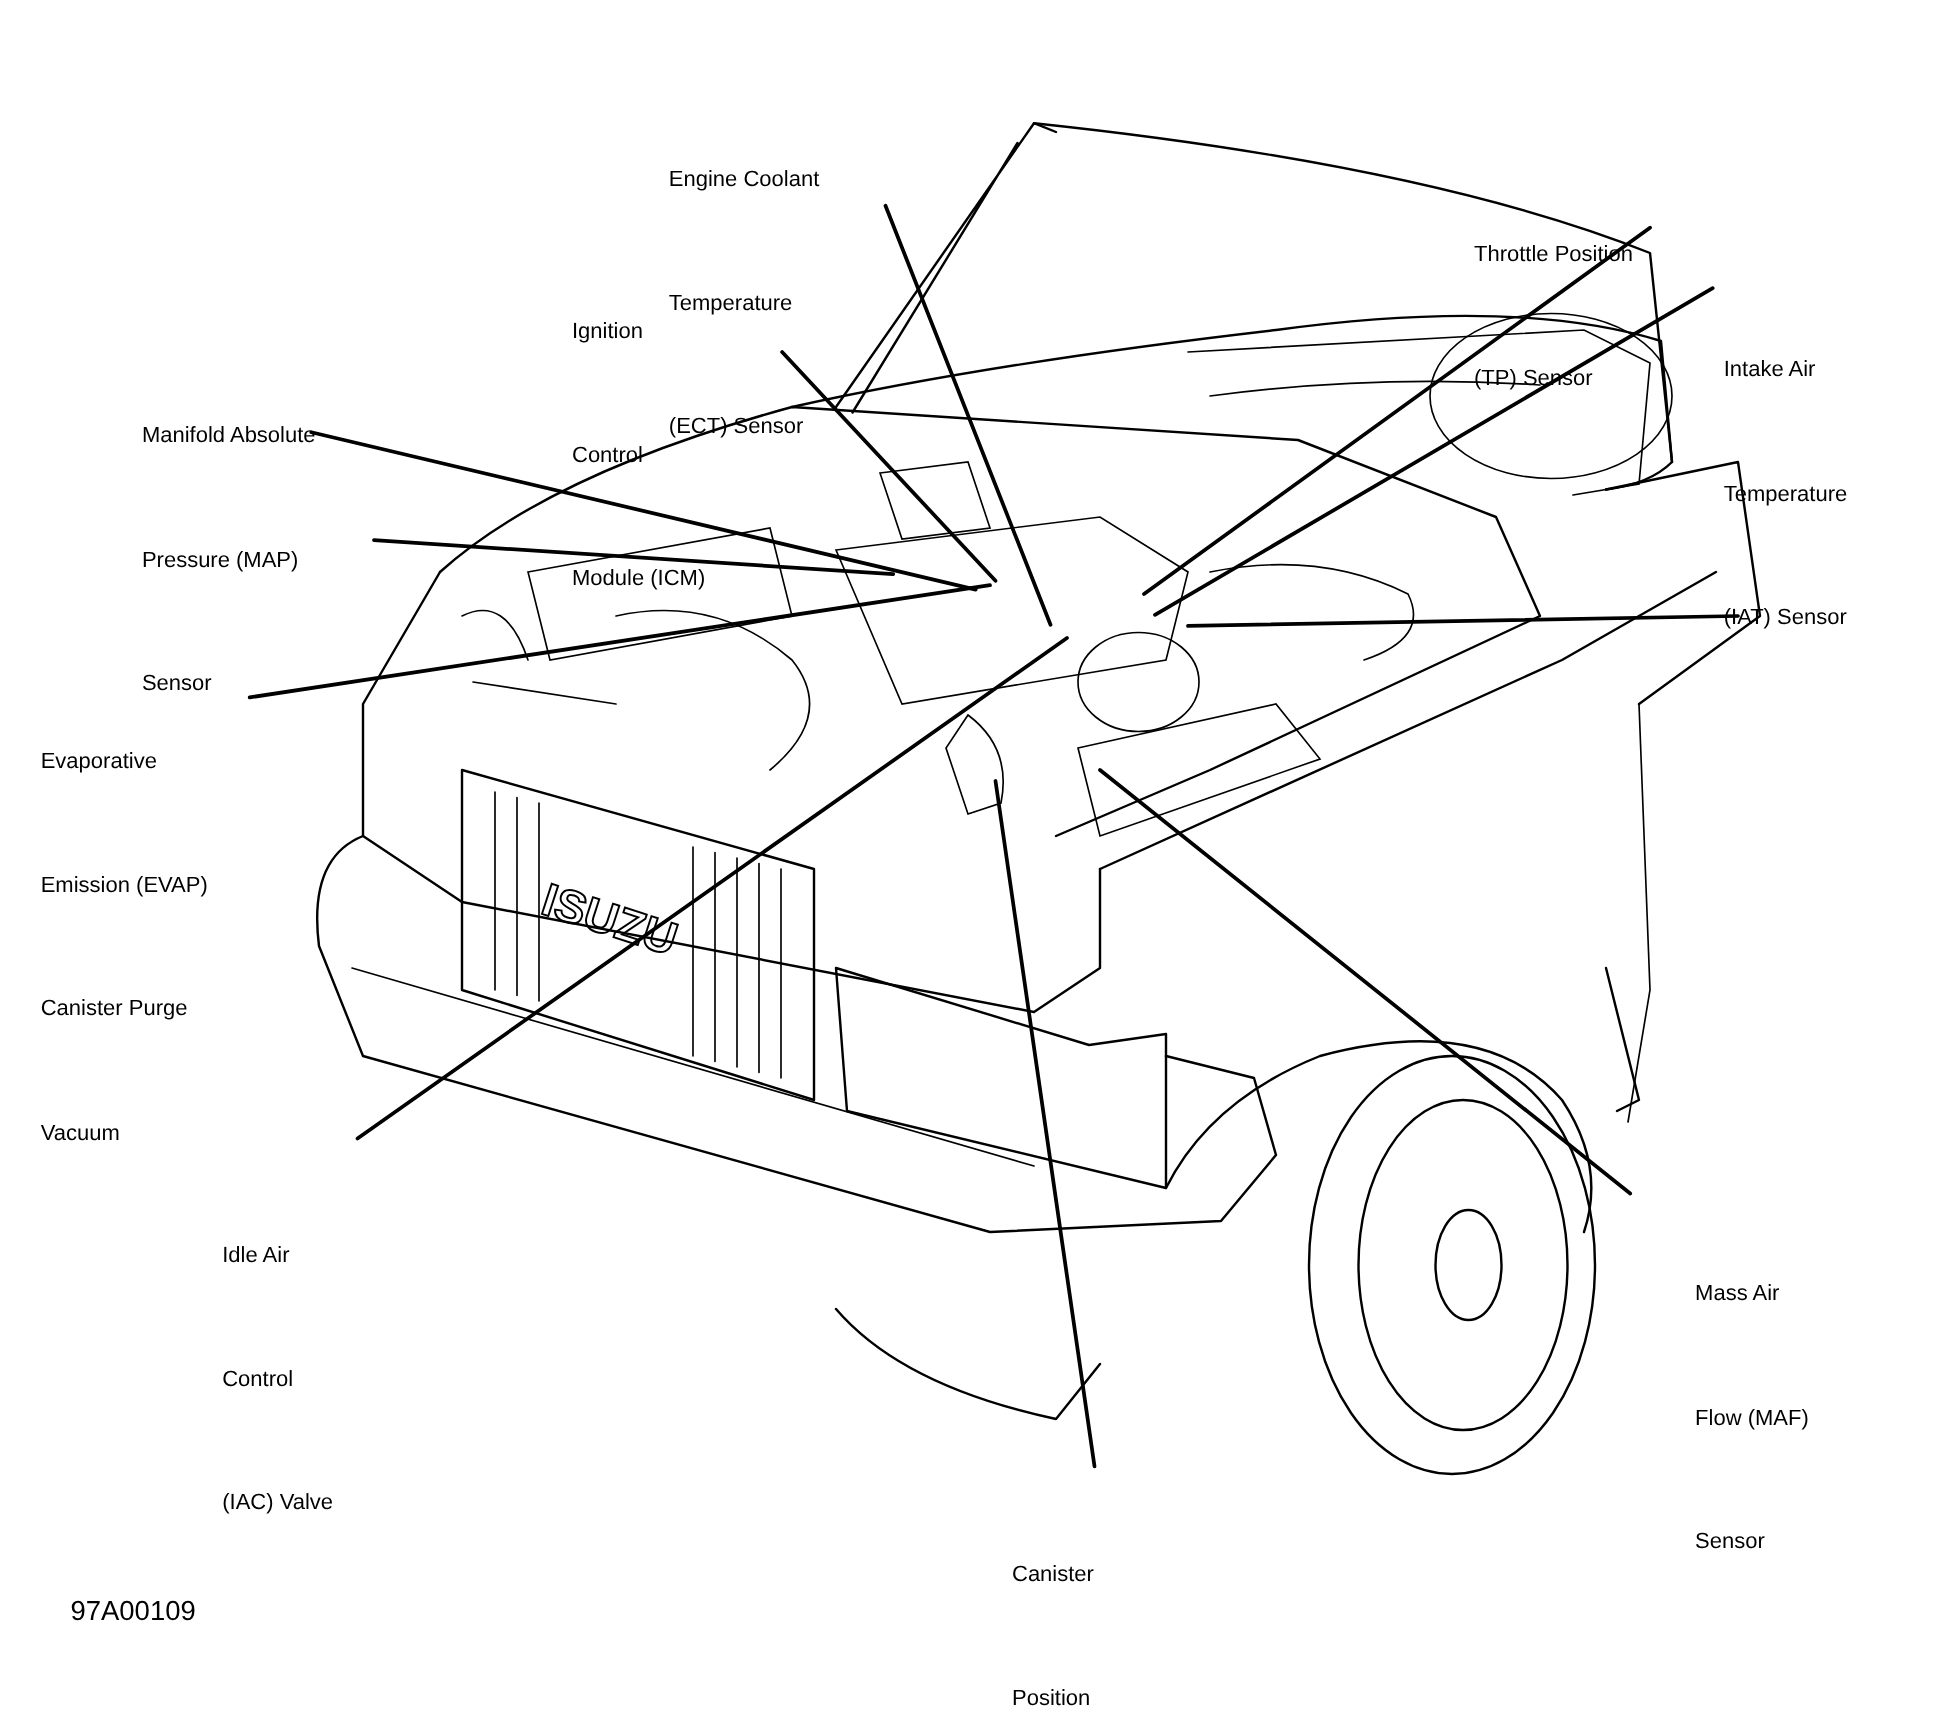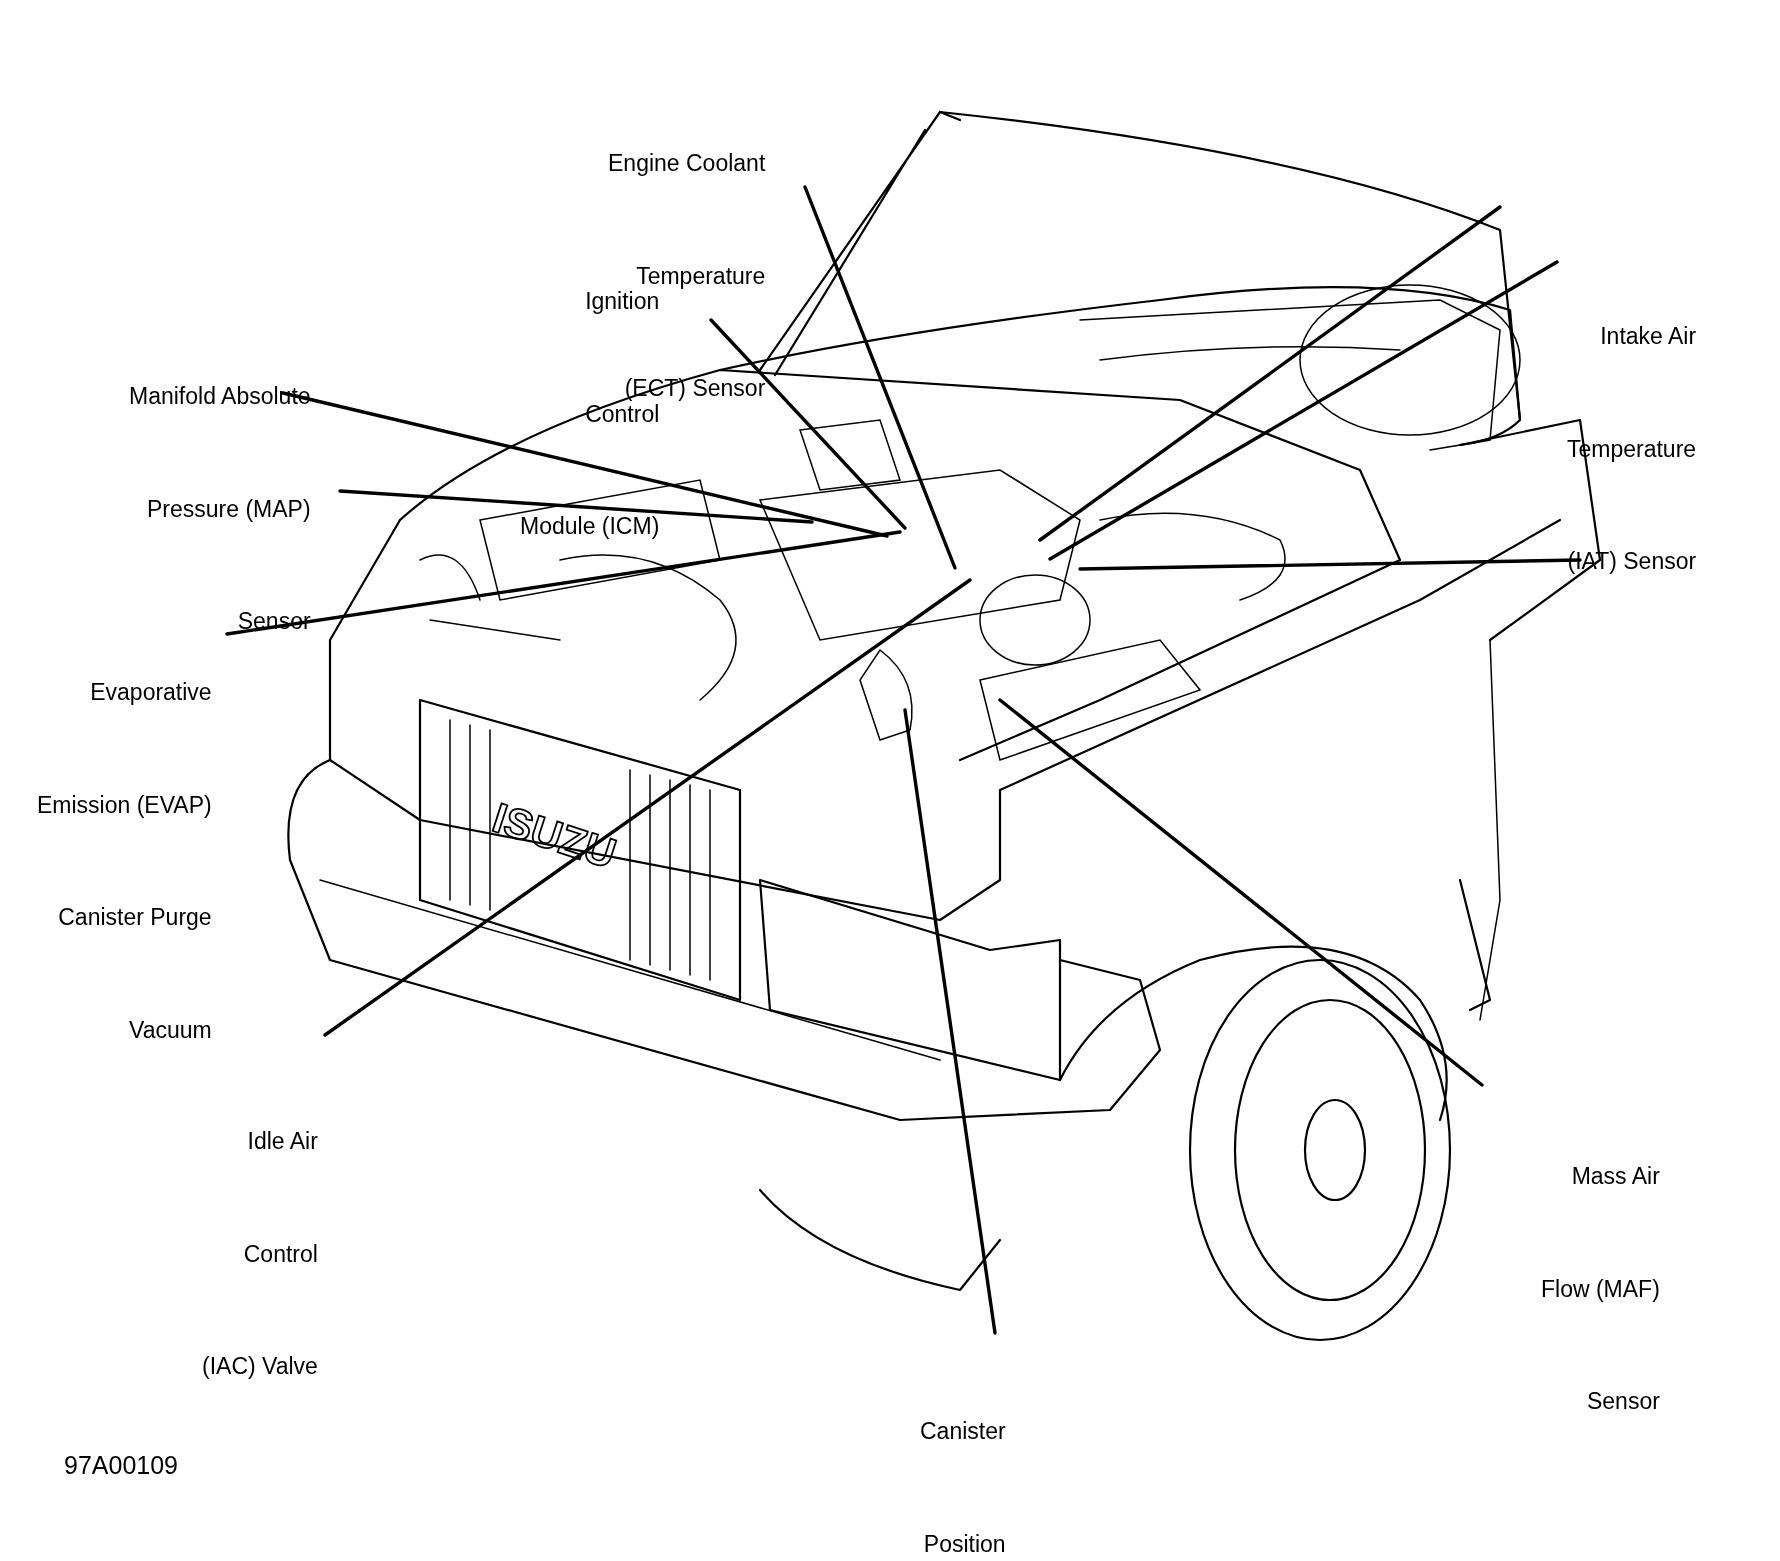--- a/index.html
+++ b/index.html
@@ -1,20 +1,20 @@
 <!DOCTYPE html>
 <html><head>
 <meta charset="utf-8">
 <style>
   html, body { margin: 0; padding: 0; background: #ffffff; }
   body { width: 1780px; height: 1561px; position: relative; overflow: hidden;
          font-family: "Liberation Sans", sans-serif; color: #000; }
   #stage { position: absolute; left: 0; top: 0; width: 1780px; height: 1561px; }
   svg#art { position: absolute; left: 0; top: 0; }
-  .label { position: absolute; font-size: 23px; line-height: 37.5px; white-space: pre; color: #000; text-align: right; }
+  .label { position: absolute; font-size: 20px; line-height: 37.5px; white-space: pre; color: #000; }
   .label .ln { display: block; }
   .figno { position: absolute; font-size: 25px; line-height: 26px; left: 64px; top: 1452px; }
   .drw { fill: none; stroke: #000; stroke-width: 2.2; stroke-linejoin: round; stroke-linecap: round; }
   .drw-thin { fill: none; stroke: #000; stroke-width: 1.5; stroke-linecap: round; }
   .leader { stroke: #000; stroke-width: 3.4; stroke-linecap: round; }
 </style>
 </head>
 <body>
 
 <div id="stage">
@@ -84,20 +84,24 @@
         <line x1="995" y1="1333" x2="905" y2="710" class="leader"></line>
       </g>
   </svg>
 
   <div class="label" style="left:608px; top:70px;">
     <span class="ln">Engine Coolant</span>
     <span class="ln">Temperature</span>
     <span class="ln">(ECT) Sensor</span>
   </div>
 
+  <div class="label" style="left:1340px; top:138px;">
+    <span class="ln">Throttle Position</span>
+    <span class="ln">(TP) Sensor</span>
+  </div>
 
   <div class="label" style="left:1567px; top:243px;">
     <span class="ln">Intake Air</span>
     <span class="ln">Temperature</span>
     <span class="ln">(IAT) Sensor</span>
   </div>
 
   <div class="label" style="left:520px; top:208px;">
     <span class="ln">Ignition</span>
     <span class="ln">Control</span>

